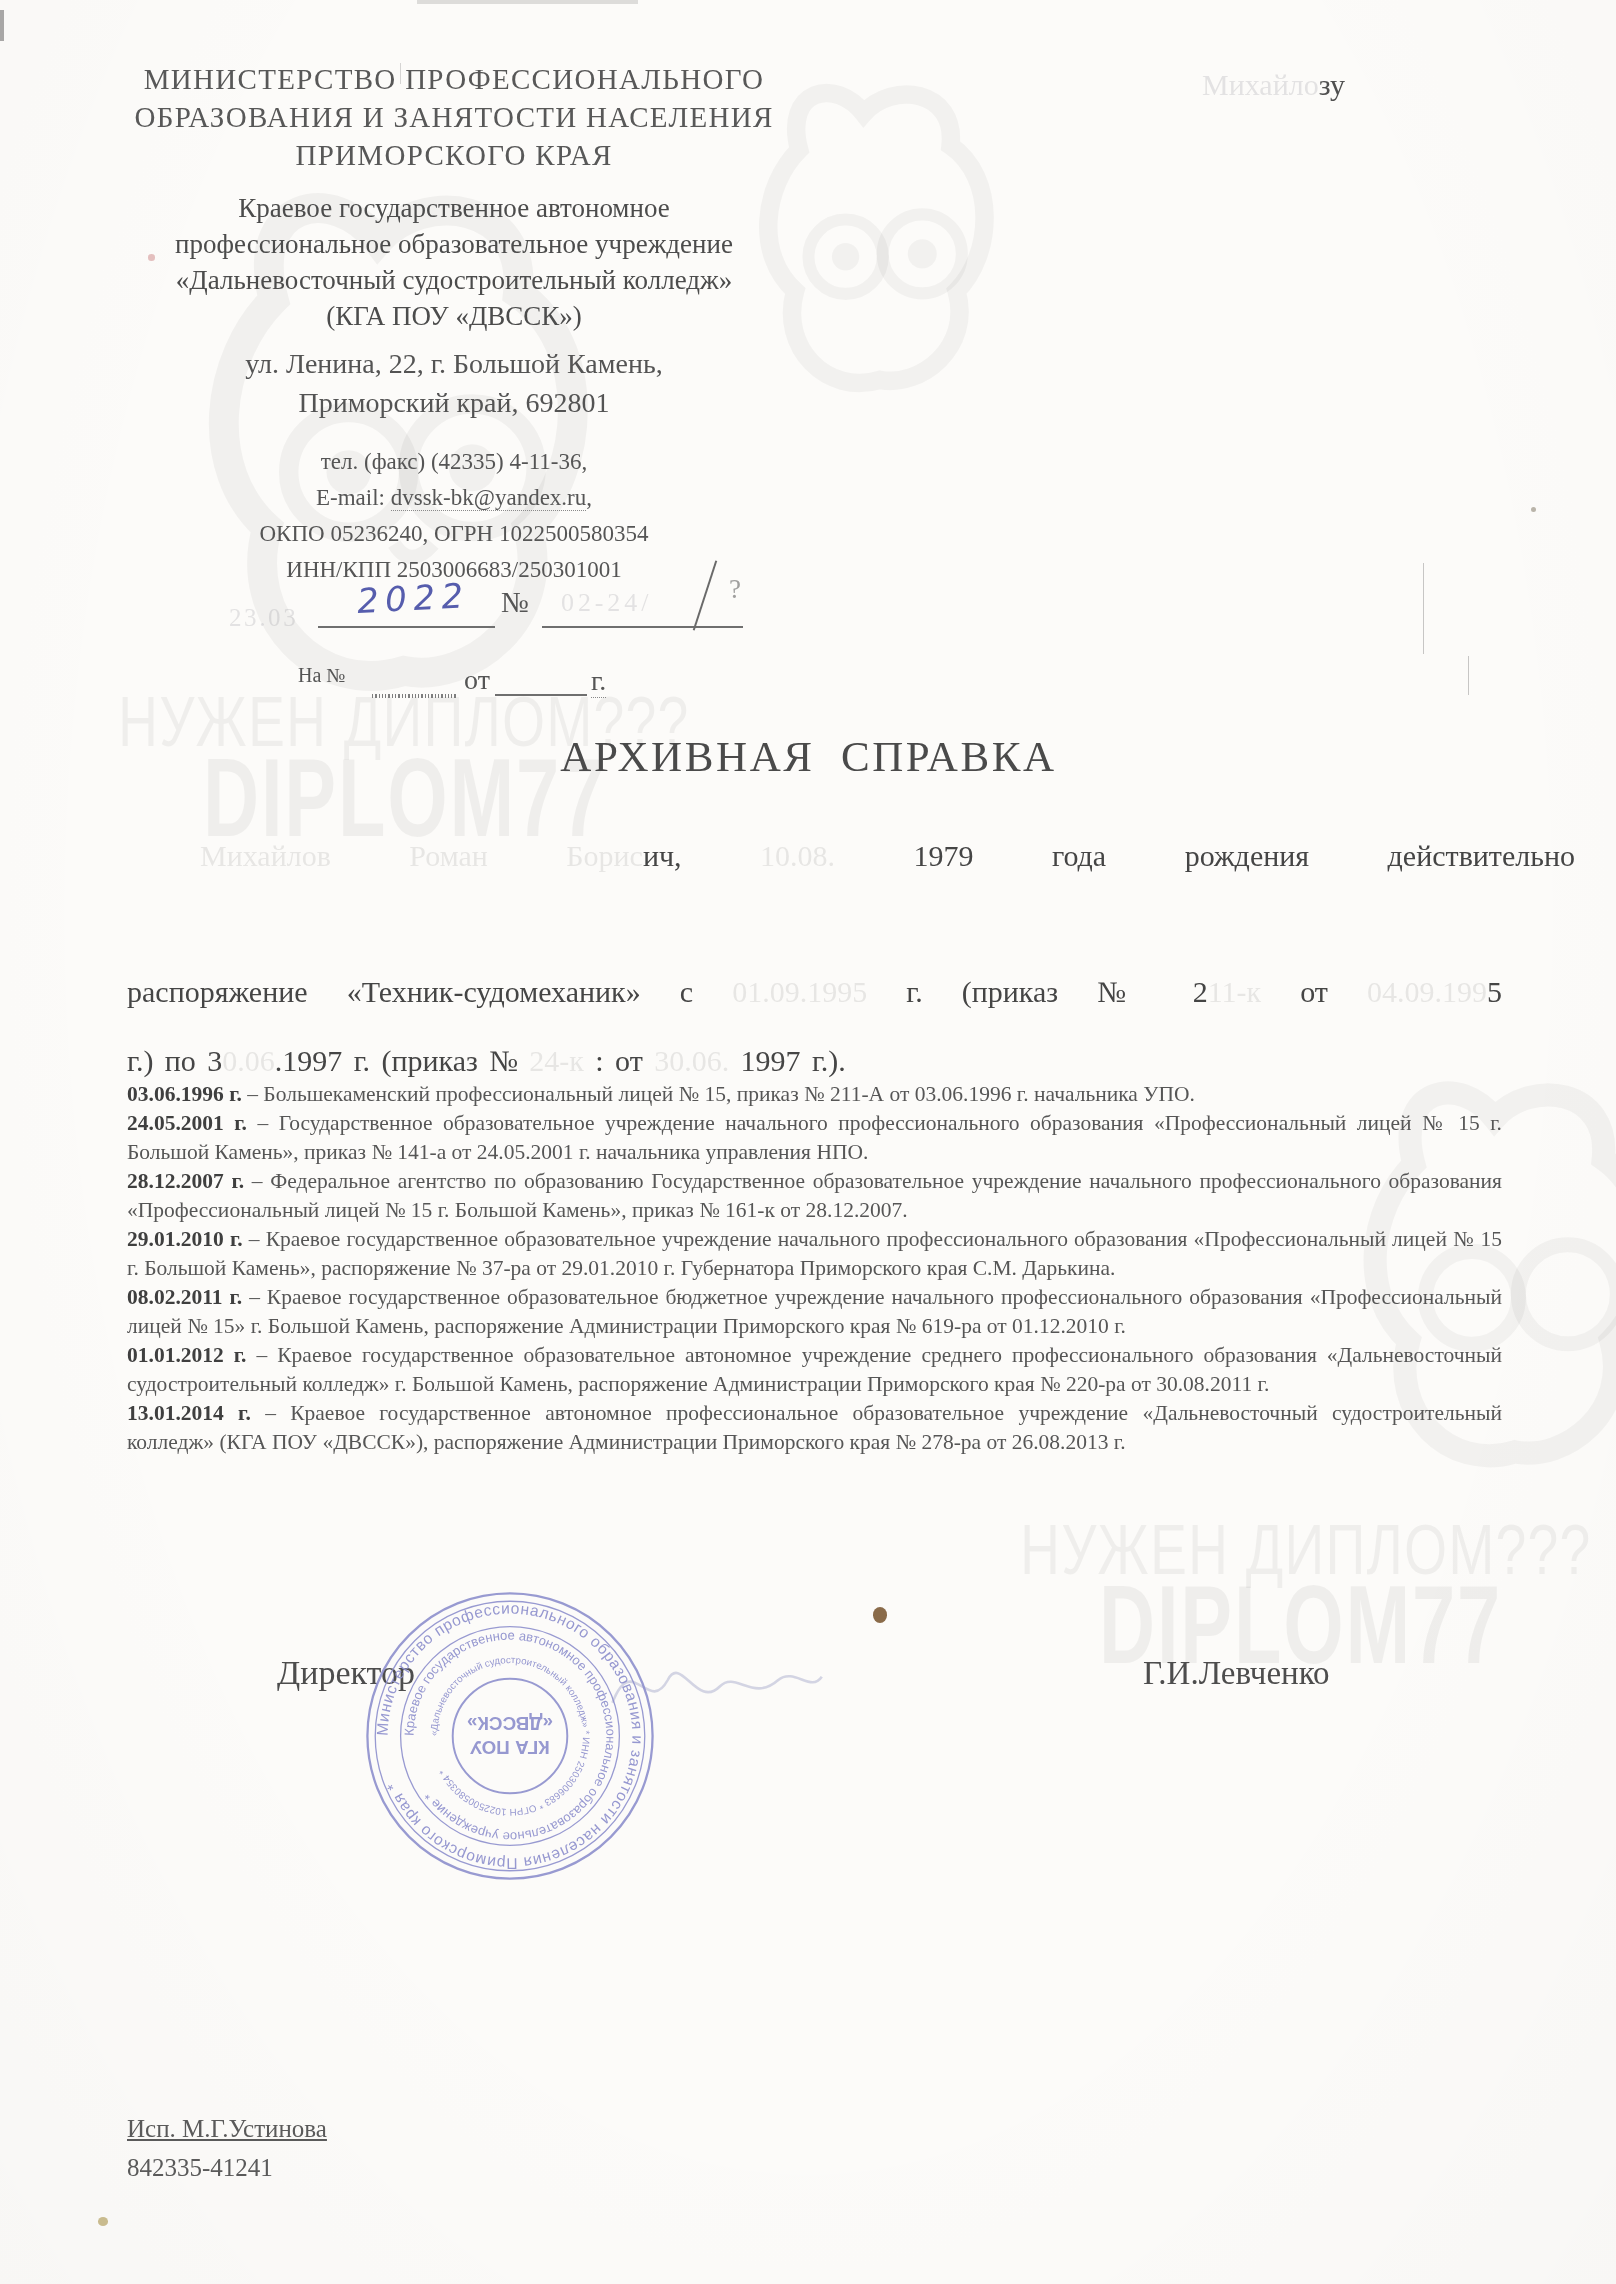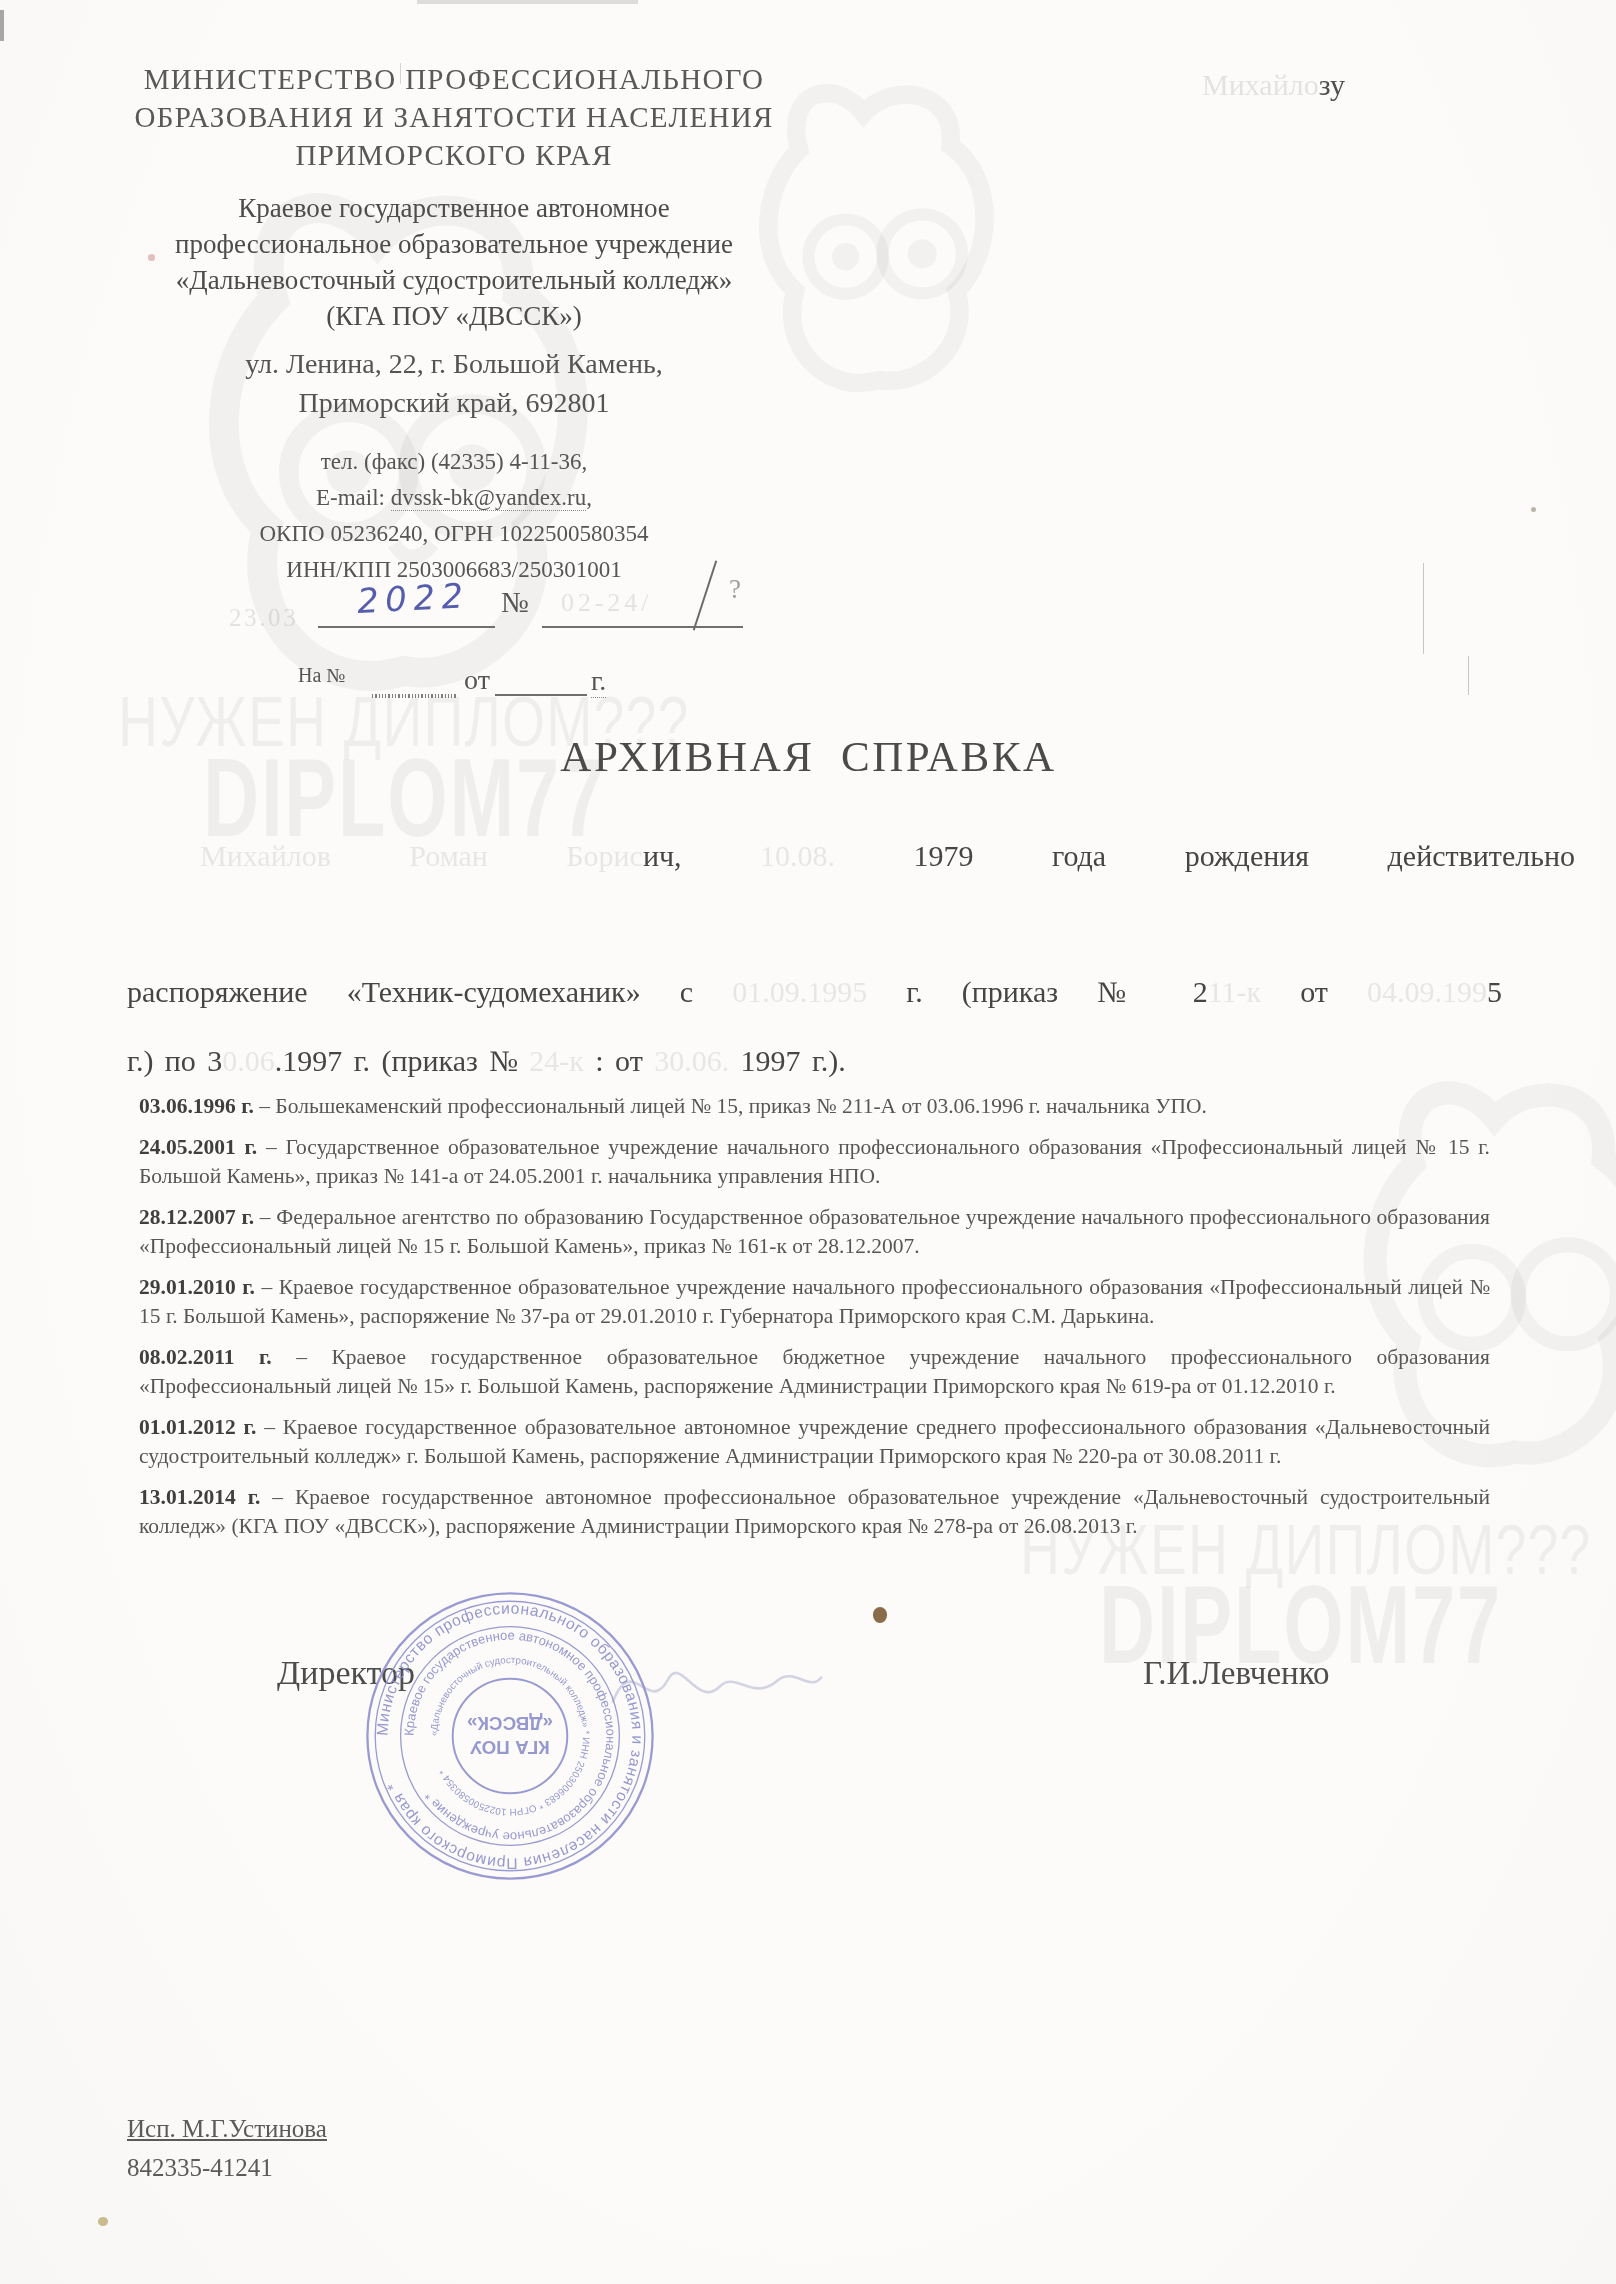--- a/index.html
+++ b/index.html
@@ -35,21 +35,21 @@
   .g-lbl{left:591px;top:665px;font-size:28px;color:#555;border-bottom:1.3px dotted #888;}
   
   .title{left:0;top:732px;width:1617px;font-size:43px;letter-spacing:2.6px;word-spacing:13px;color:#4a4a4a;}
   
   .body-line{left:127px;width:1375px;font-size:30px;color:#454545;word-spacing:3.9px;}
   .jst{text-align:justify;text-align-last:justify;}
   .seg-f{color:rgba(90,90,95,0.13);}
   .indent{padding-left:73px;}
   
   .history{left:127px;top:1080px;width:1375px;font-size:21.5px;line-height:29px;color:#565656;}
-  .history p{margin:12px;text-align:justify;}
+  .history p{margin:0;text-align:justify;}
   .hdate{font-weight:bold;color:#3f3f3f;}
   
   .role{left:277px;top:1654px;font-size:34px;color:#4d4d4d;}
   .sname{left:1143px;top:1655px;font-size:33px;color:#4d4d4d;}
   .footer{left:127px;font-size:25px;color:#5a5a5a;}
   
   .wm{font-family:"Liberation Sans",sans-serif;color:rgba(0,0,0,0.05);white-space:nowrap;transform-origin:left top;}
   .wm1{font-size:63px;font-weight:500;letter-spacing:1.3px;transform:scale(0.88,1.12);}
   .wm2{font-size:111px;font-weight:800;letter-spacing:2.6px;transform:scale(0.70,1.00);}
   .owl{position:absolute;opacity:1;}

